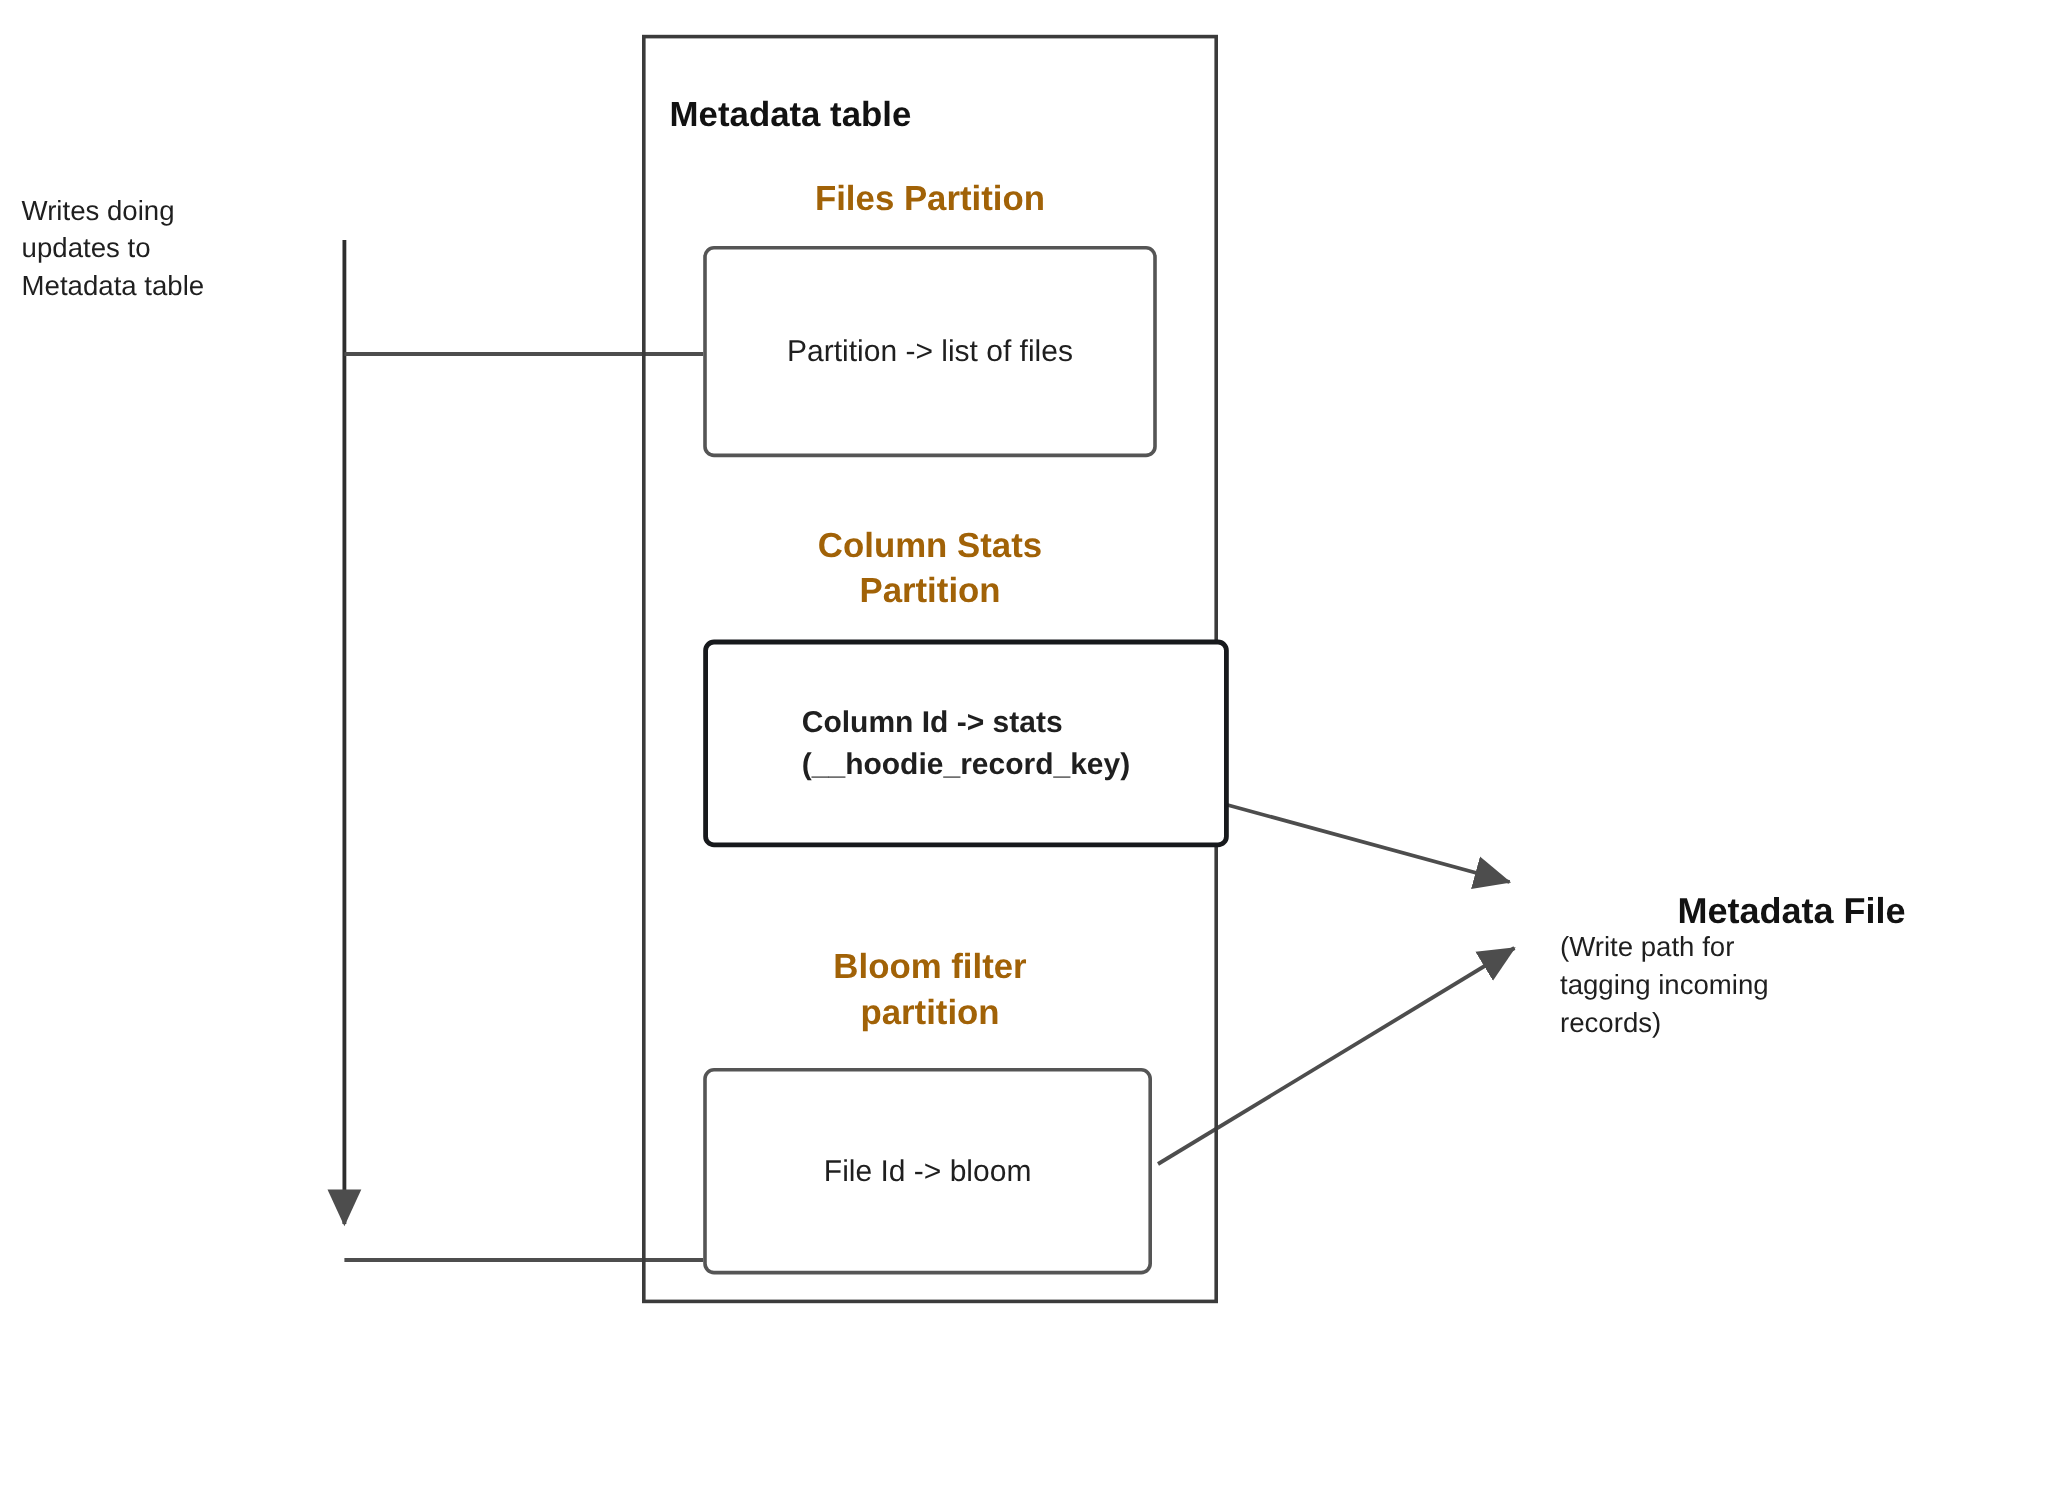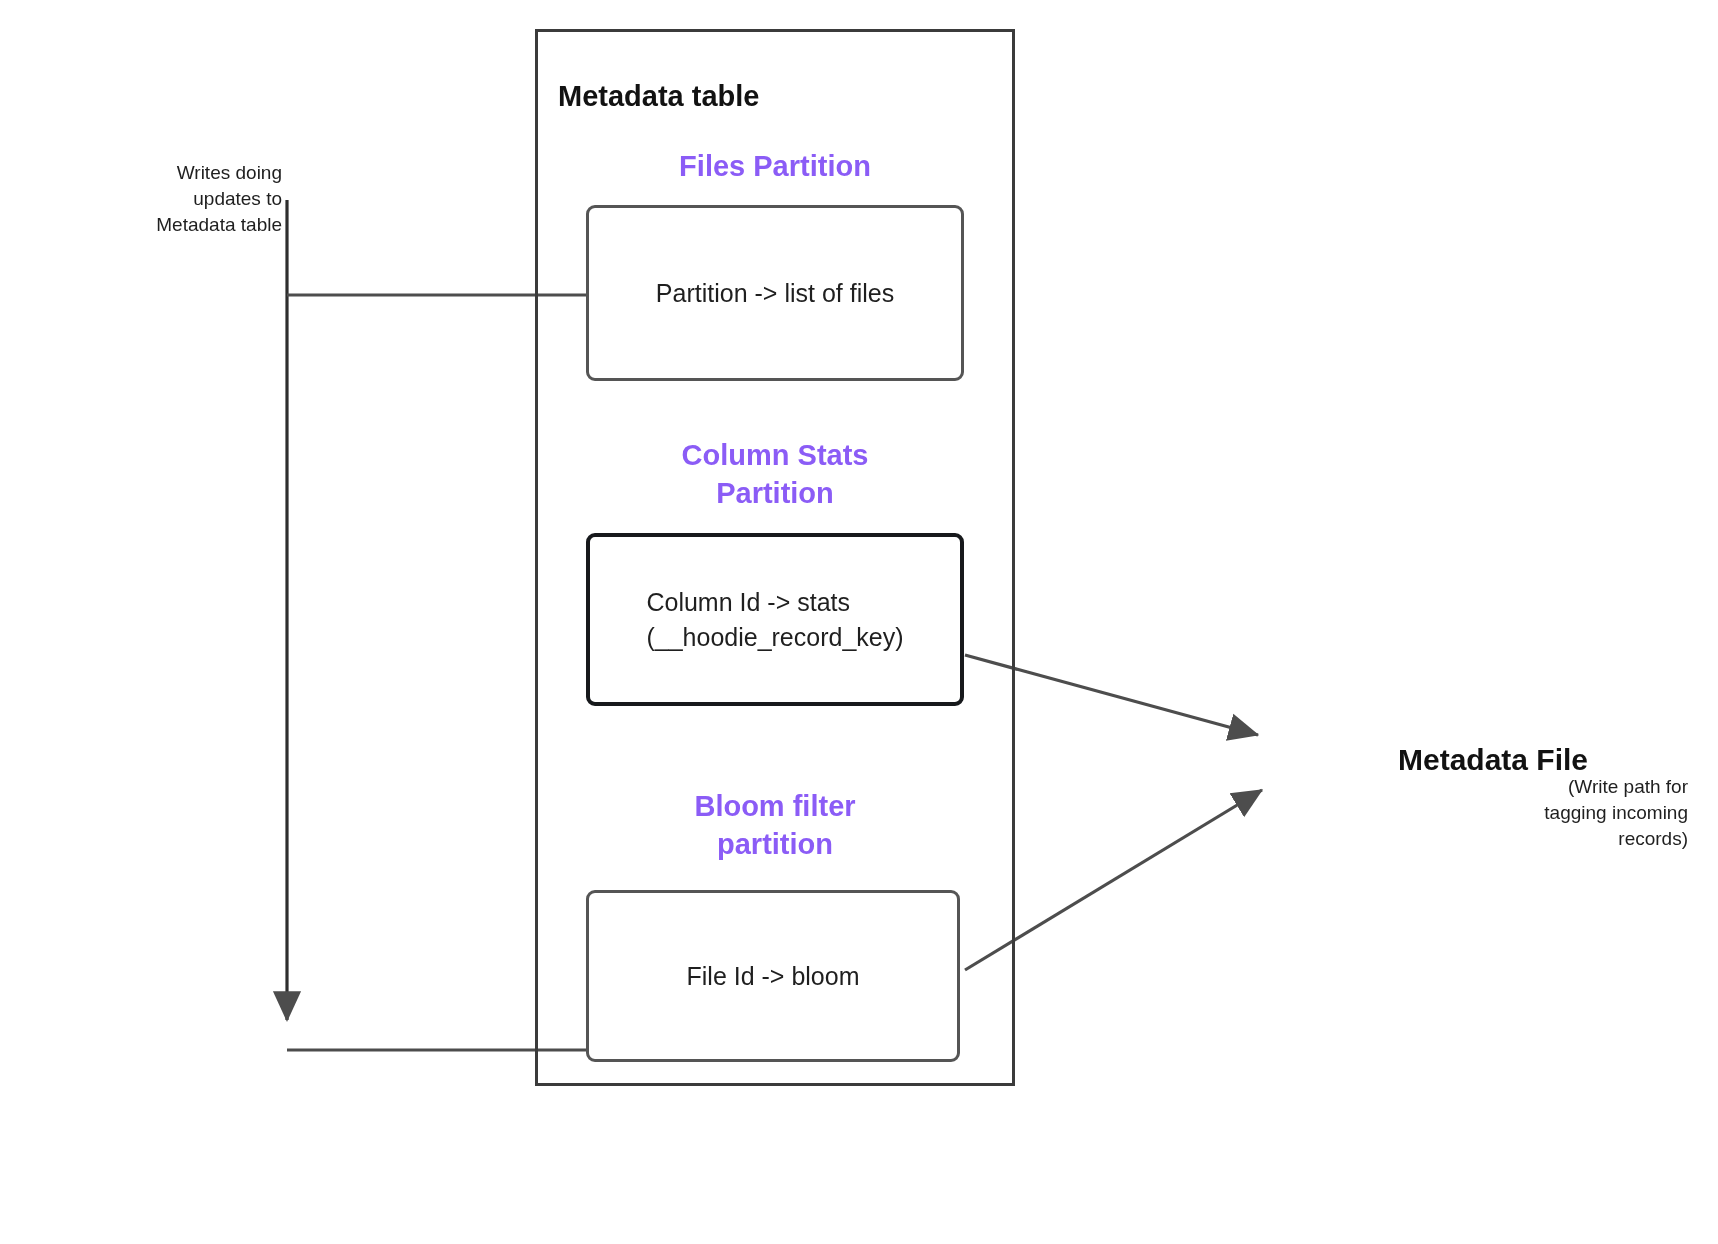--- a/index.html
+++ b/index.html
@@ -23,23 +23,23 @@
     left: 0;
     top: 0;
     width: 1718px;
     height: 1244px;
     pointer-events: none;
   }
 
   
   .label-plain {
     position: absolute;
-    text-align: right;
+    text-align: left;
     line-height: 1.36;
-    font-size: 19px;
+    font-size: 23px;
     font-weight: normal;
     color: #1f1f1f;
     white-space: pre-line;
   }
   .label-bold {
     position: absolute;
     text-align: center;
     line-height: 1.30;
     font-size: 29px;
     font-weight: bold;
@@ -84,21 +84,21 @@
     white-space: pre-line;
   }
 
   
   .part-heading {
     position: absolute;
     text-align: center;
     font-size: 29px;
     font-weight: bold;
     line-height: 1.30;
-    color: #8b5cf6;
+    color: #a16207;
     white-space: pre-line;
   }
 </style>
 </head>
 <body>
 
 <div id="canvas">
 
   <svg id="wires" viewBox="0 0 1718 1244" xmlns="http://www.w3.org/2000/svg">
     <defs>
@@ -141,21 +141,21 @@
 
   <div class="part-heading" style="left:585px; top:148px; width:380px;">Files Partition</div>
 
   <div class="inner-box" style="left:586px; top:205px; width:378px; height:176px;">
     <div class="inner-text">Partition -&gt; list of files</div>
   </div>
 
   <div class="part-heading" style="left:585px; top:437px; width:380px;">Column Stats
 Partition</div>
 
-  <div class="inner-box strong" style="left:586px; top:533px; width:378px; height:173px;">
+  <div class="inner-box strong" style="left:586px; top:533px; width:438px; height:173px;font-weight:bold;">
     <div class="inner-text">Column Id  -&gt; stats
 (__hoodie_record_key)</div>
   </div>
 
   <div class="part-heading" style="left:585px; top:788px; width:380px;">Bloom filter
 partition</div>
 
   <div class="inner-box" style="left:586px; top:890px; width:374px; height:172px;">
     <div class="inner-text">File Id -&gt; bloom</div>
   </div>

